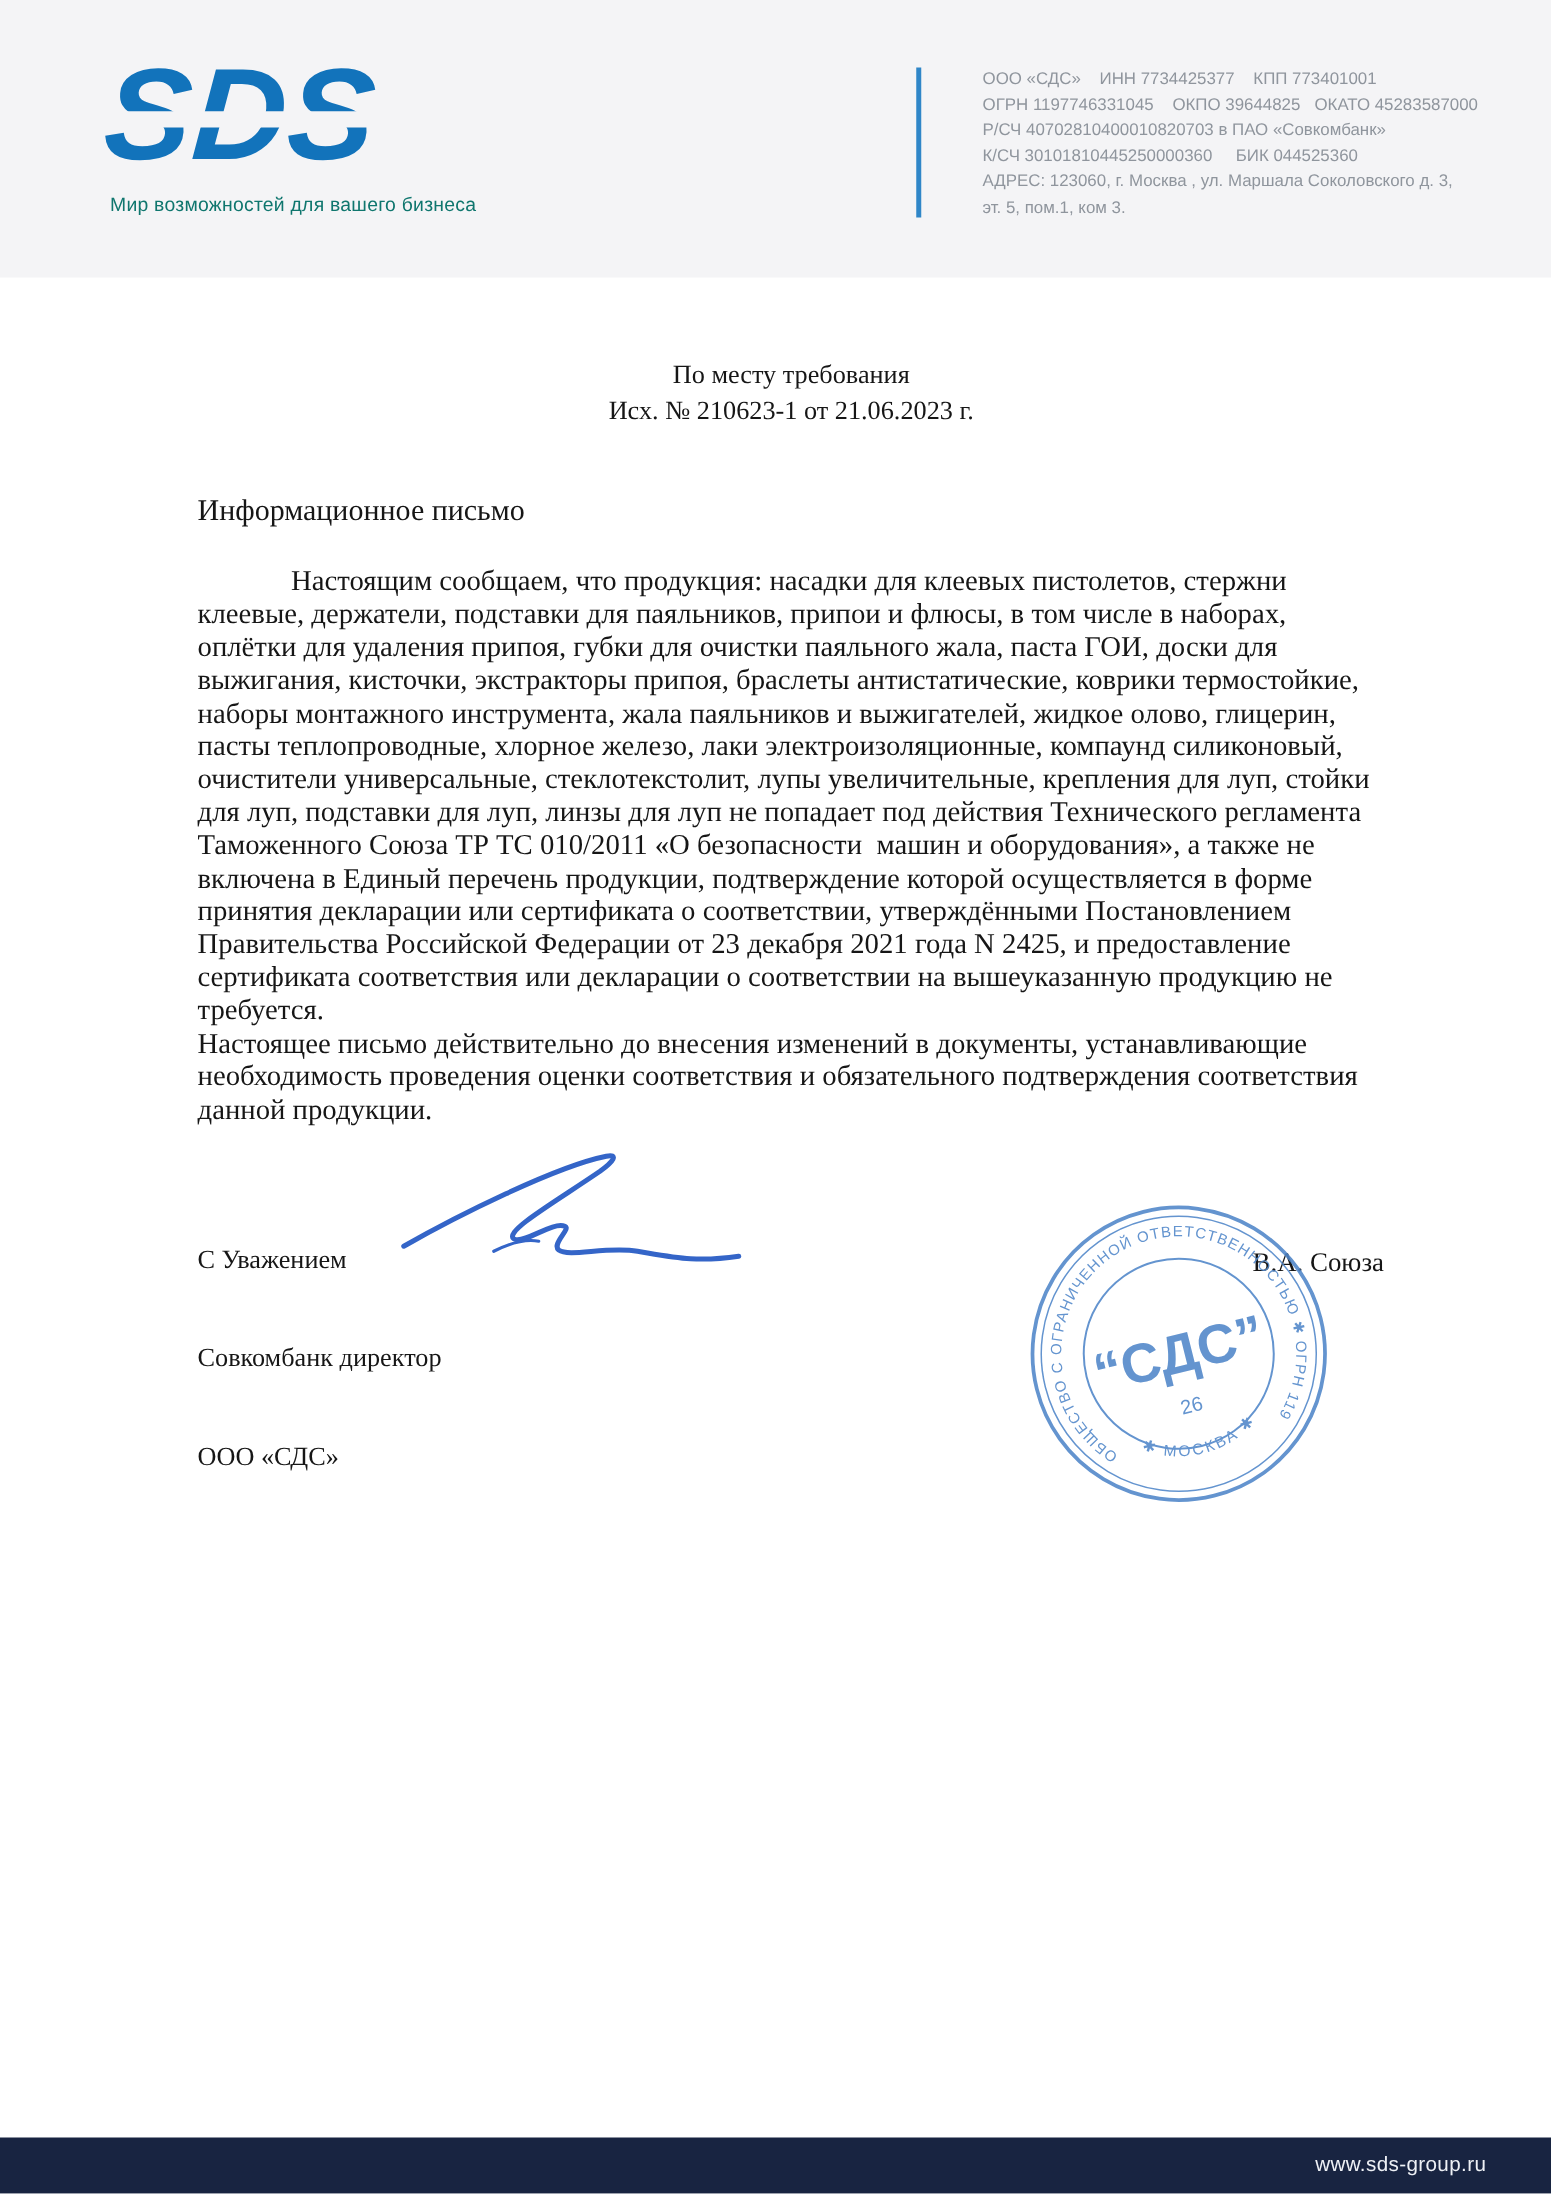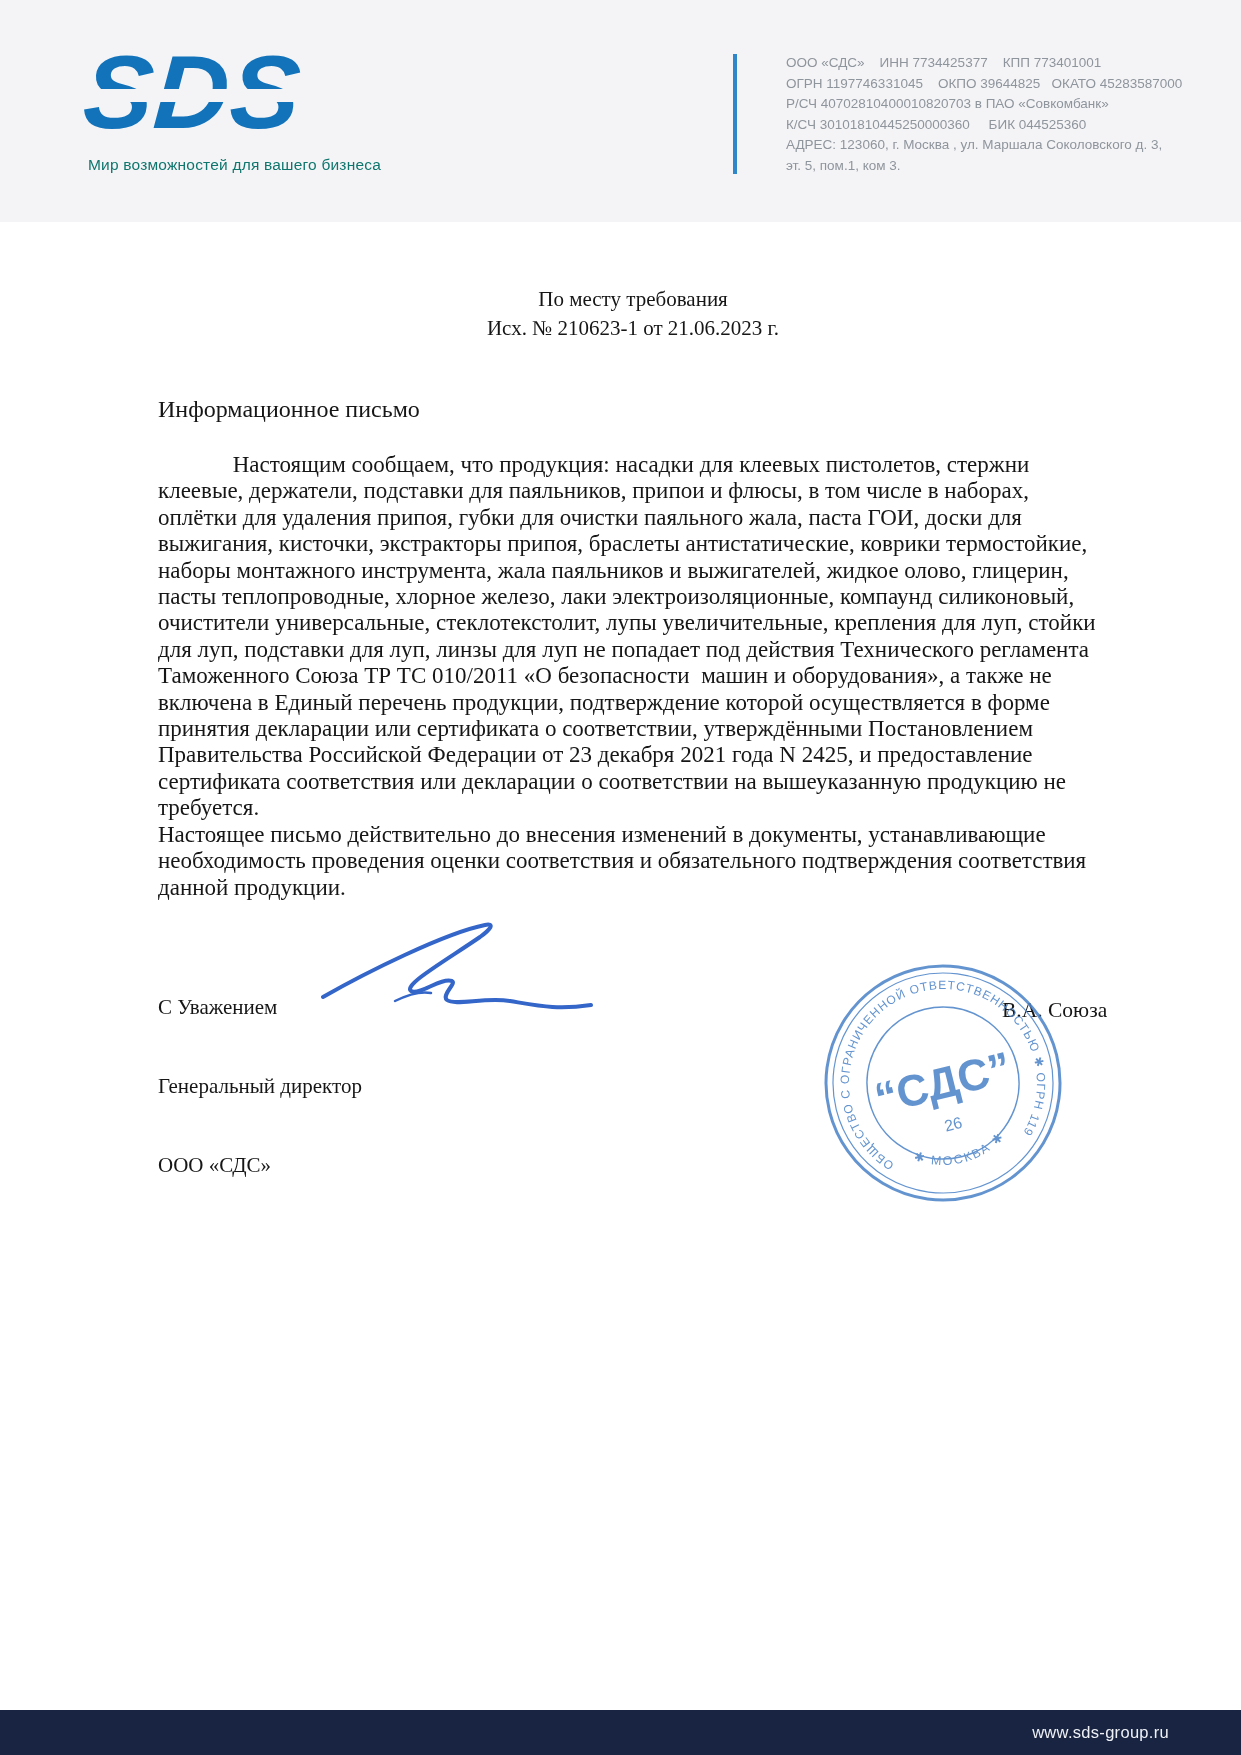--- a/index.html
+++ b/index.html
@@ -87,21 +87,21 @@
   
   .footer-bar {
     position: absolute; left: 0; bottom: 0;
     width: 1241px; height: 45px;
     background: #182441;
     text-align: right;
   }
   .footer-url {
     font-family: "Liberation Sans", sans-serif;
     font-size: 16.5px; color: #eef1f6;
-    line-height: 45px; padding-right: 72px;
+    line-height: 45px; padding-right: 52px;
     letter-spacing: 0.3px;
   }
 </style>
 </head>
 <body>
 
 <div class="page">
 
   <div class="band">
     <div class="logo-wrap">
@@ -138,21 +138,21 @@
 принятия декларации или сертификата о соответствии, утверждёнными Постановлением
 Правительства Российской Федерации от 23 декабря 2021 года N 2425, и предоставление
 сертификата соответствия или декларации о соответствии на вышеуказанную продукцию не
 требуется.
 Настоящее письмо действительно до внесения изменений в документы, устанавливающие
 необходимость проведения оценки соответствия и обязательного подтверждения соответствия
 данной продукции.</div>
 
   <div class="sig-block">
     <div>С Уважением</div>
-    <div>Генеральный директор</div>
+    <div>Совкомбанк директор</div>
     <div>ООО «СДС»</div>
   </div>
 
   <svg class="sig-scribble" width="330" height="115" viewBox="0 0 330 115">
     <g fill="none" stroke="#3465c8" stroke-linecap="round" stroke-linejoin="round">
       <path stroke-width="4" d="M 28 82 C 70 58, 150 18, 190 10 C 200 8, 196 14, 185 22 C 150 46, 108 70, 116 76 C 124 81, 146 62, 157 66 C 162 68, 146 80, 152 85 C 160 91, 190 82, 215 86 C 245 91, 262 95, 296 90"></path>
       <path stroke-width="2.5" d="M 100 86 C 112 80, 126 76, 136 78"></path>
     </g>
   </svg>
 

